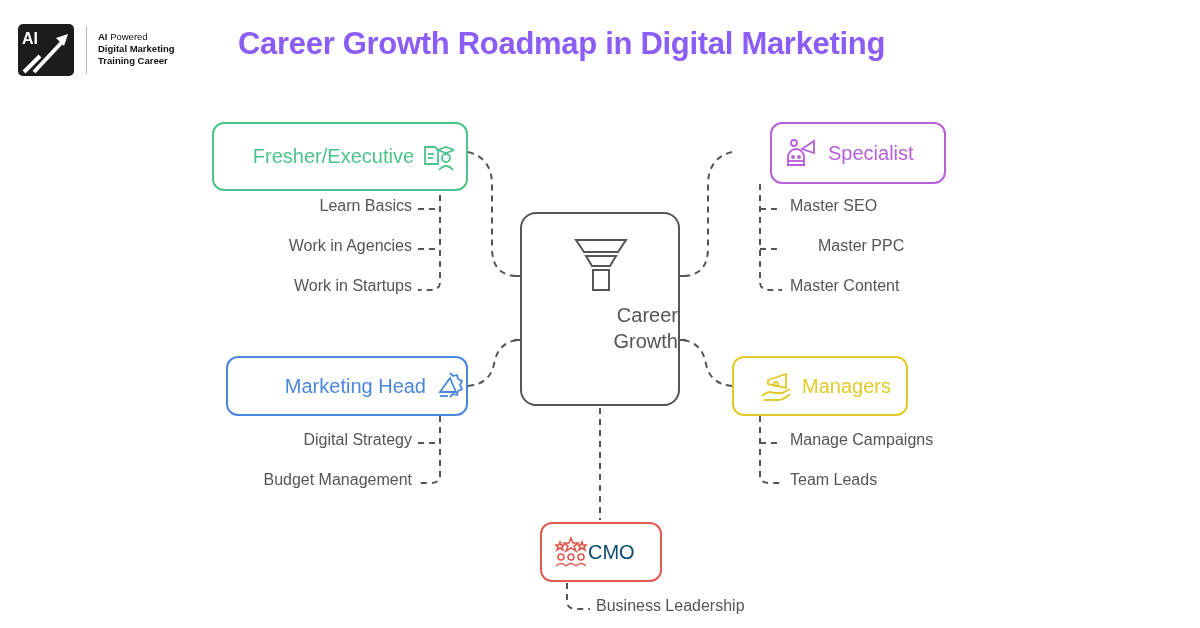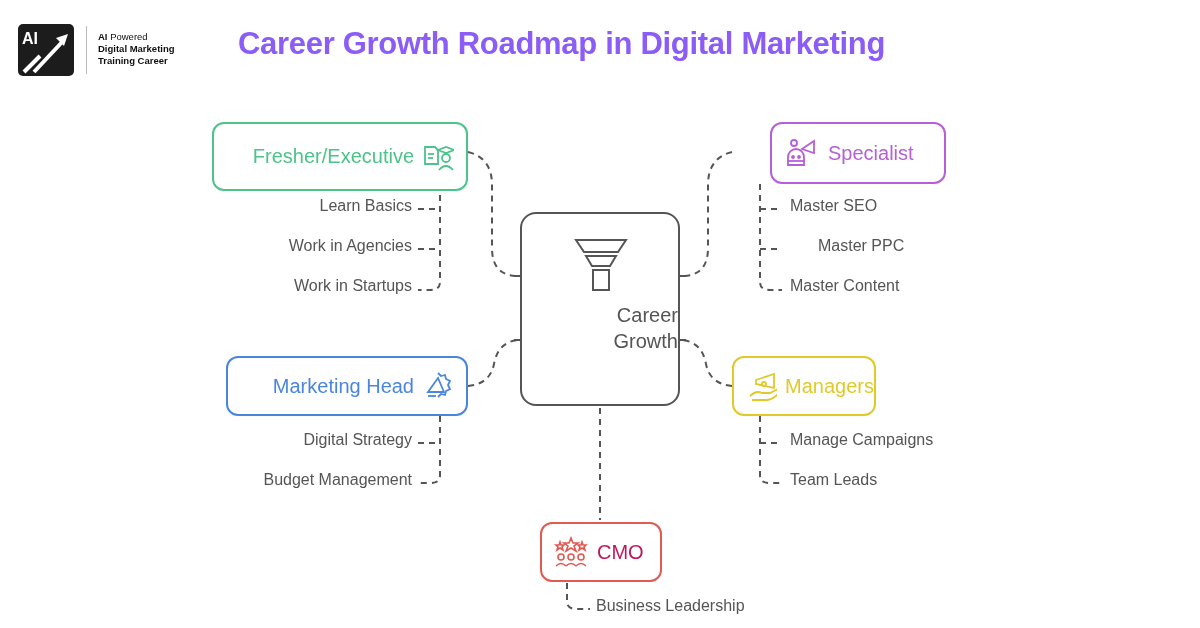--- a/index.html
+++ b/index.html
@@ -117,34 +117,34 @@
         <circle cx="15" cy="20" r="1"></circle>
       <polygon points="18,12 30,4 30,16"></polygon>
     </g>
   </svg>
   <span style="color:#b65fd8;margin-left:8px;">Specialist</span>
 </div>
 <div class="sub" style="left:790px;top:197px;">Master SEO</div>
 <div class="sub" style="left:782px;top:237px;margin-left:36px;">Master PPC</div>
 <div class="sub" style="left:790px;top:277px;">Master Content</div>
 
-<div class="node" style="left:226px;top:356px;width:242px;height:60px;border-color:#4a86dc;justify-content:flex-end;padding-right:12px;">
+<div class="node" style="left:226px;top:356px;width:242px;height:60px;border-color:#4a86dc;justify-content:flex-end;">
   <span style="color:#4a86dc;margin-right:8px;">Marketing Head</span>
   <svg width="32" height="32">
     <g fill="none" stroke="#4a86dc" stroke-width="1.8">
       <path d="M16 3 l3 3 4 -1 1 4 4 2 -2 4 2 4 -4 2 -1 4 -4 -1 -3 3"></path>
       <polygon points="6,22 16,8 22,22"></polygon>
       <line x1="6" y1="26" x2="14" y2="26"></line>
     </g>
   </svg>
 </div>
 <div class="sub r" style="right:788px;top:431px;">Digital Strategy</div>
 <div class="sub r" style="right:788px;top:471px;">Budget Management</div>
 
-<div class="node" style="left:732px;top:356px;width:144px;height:60px;border-color:#e0c92a;padding-left:14px;">
+<div class="node" style="left:732px;top:356px;width:176px;height:60px;border-color:#e0c92a;padding-left:26px;">
   <svg width="34" height="32">
     <g fill="none" stroke="#e0c92a" stroke-width="1.8">
       <polygon points="8,10 26,4 26,18 8,14"></polygon>
       <circle cx="16" cy="14" r="2"></circle>
       <path d="M2 26 q6 -6 12 -3 h8 q4 -2 8 -4"></path>
       <path d="M4 30 h14 q6 0 12 -6"></path>
     </g>
   </svg>
   <span style="color:#e0c92a;margin-left:8px;">Managers</span>
 </div>
@@ -156,15 +156,15 @@
     <g fill="none" stroke="#e05a52" stroke-width="1.6">
       <polygon points="17,2 19,7 24,7 20,10 22,15 17,12 12,15 14,10 10,7 15,7"></polygon>
       <polygon points="6,6 7,9 10,9 8,11 9,14 6,12 3,14 4,11 2,9 5,9"></polygon>
       <polygon points="28,6 29,9 32,9 30,11 31,14 28,12 25,14 26,11 24,9 27,9"></polygon>
       <circle cx="7" cy="21" r="3"></circle>
         <circle cx="17" cy="21" r="3"></circle>
         <circle cx="27" cy="21" r="3"></circle>
       <path d="M2 30 q5 -5 10 0 M12 30 q5 -5 10 0 M22 30 q5 -5 10 0"></path>
     </g>
   </svg>
-  <span style="color:#be185d;margin-left:9px;">CMO</span>
+  <span style="color:#0c4a6e;margin-left:0;">CMO</span>
 </div>
 <div class="sub" style="left:596px;top:597px;">Business Leadership</div>
 
 </body></html>

